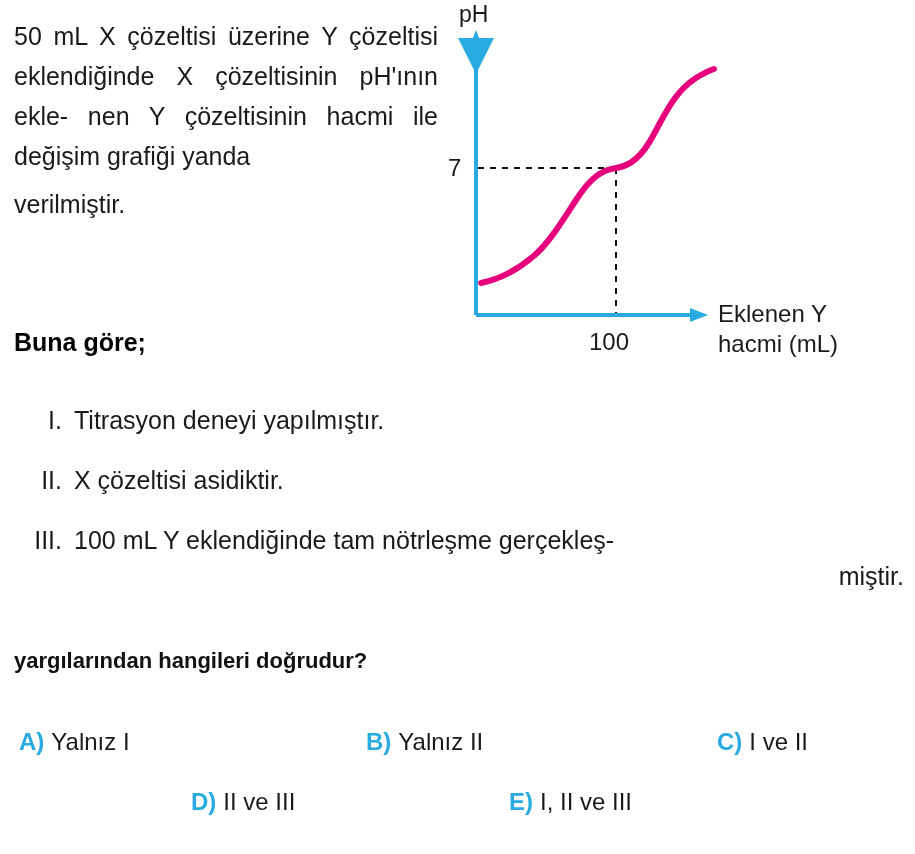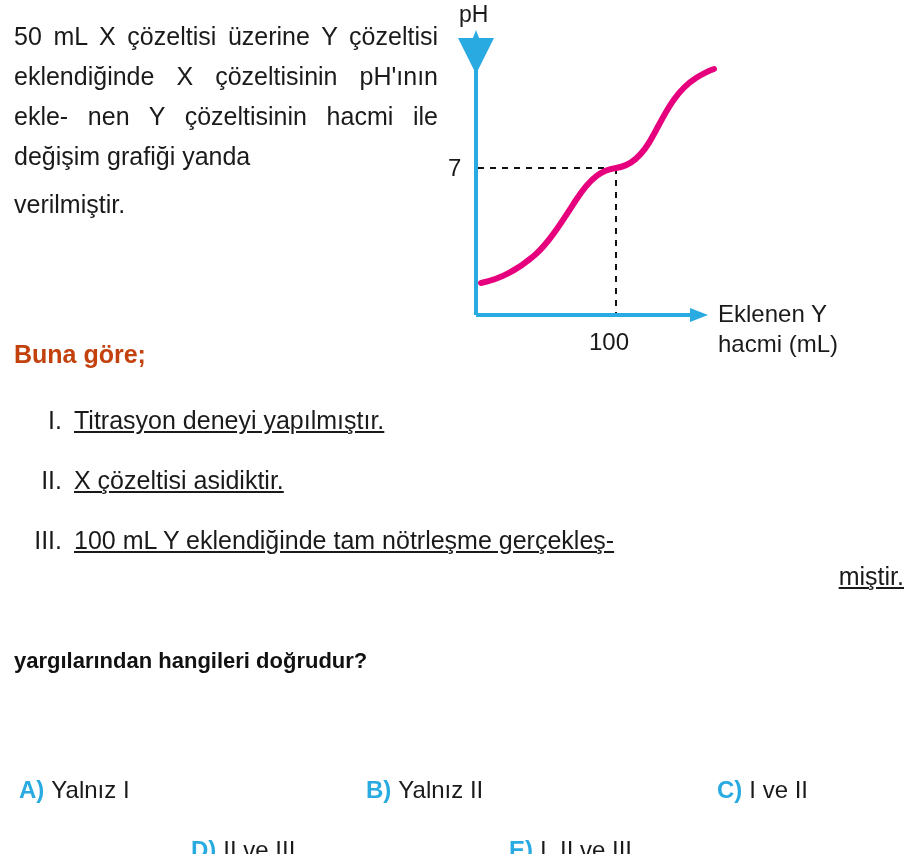--- a/index.html
+++ b/index.html
@@ -41,24 +41,24 @@
   }
   .intro .lastline {
     display: block;
     text-align: left;
     margin-top: 8px;
   }
 
   .buna {
     position: absolute;
     left: 14px;
-    top: 340px;
+    top: 328px;
     font-size: 25px;
     font-weight: bold;
-    color: #c2410c;
+    color: #000000;
   }
 
   
   .graph {
     position: absolute;
     left: 440px;
     top: 0px;
     width: 470px;
     height: 360px;
     margin-left: 6px;
@@ -86,21 +86,20 @@
     text-align: right;
     padding-right: 12px;
     flex: 0 0 auto;
     line-height: 36px;
   }
   .stmt .txt {
     flex: 1 1 auto;
     line-height: 36px;
     text-align: justify;
     text-justify: inter-word;
-    text-decoration: underline;
   }
   .stmt .txt .cont {
     display: block;
     text-align: right;
   }
 
   .question {
     position: absolute;
     left: 14px;
     top: 648px;
@@ -115,21 +114,20 @@
     width: 890px;
     font-size: 24px;
     color: #1a1a1a;
   }
   .options-row.row1 { left: 14px; top: 728px; }
   .options-row.row2 { left: 14px; top: 788px; }
 
   .opt {
     position: absolute;
     white-space: nowrap;
-    margin-top: 48px;
   }
   .opt .letter {
     color: #29abe2;
     font-weight: bold;
     margin-right: 7px;
   }
   .opt .label {
     color: #1a1a1a;
   }
 

